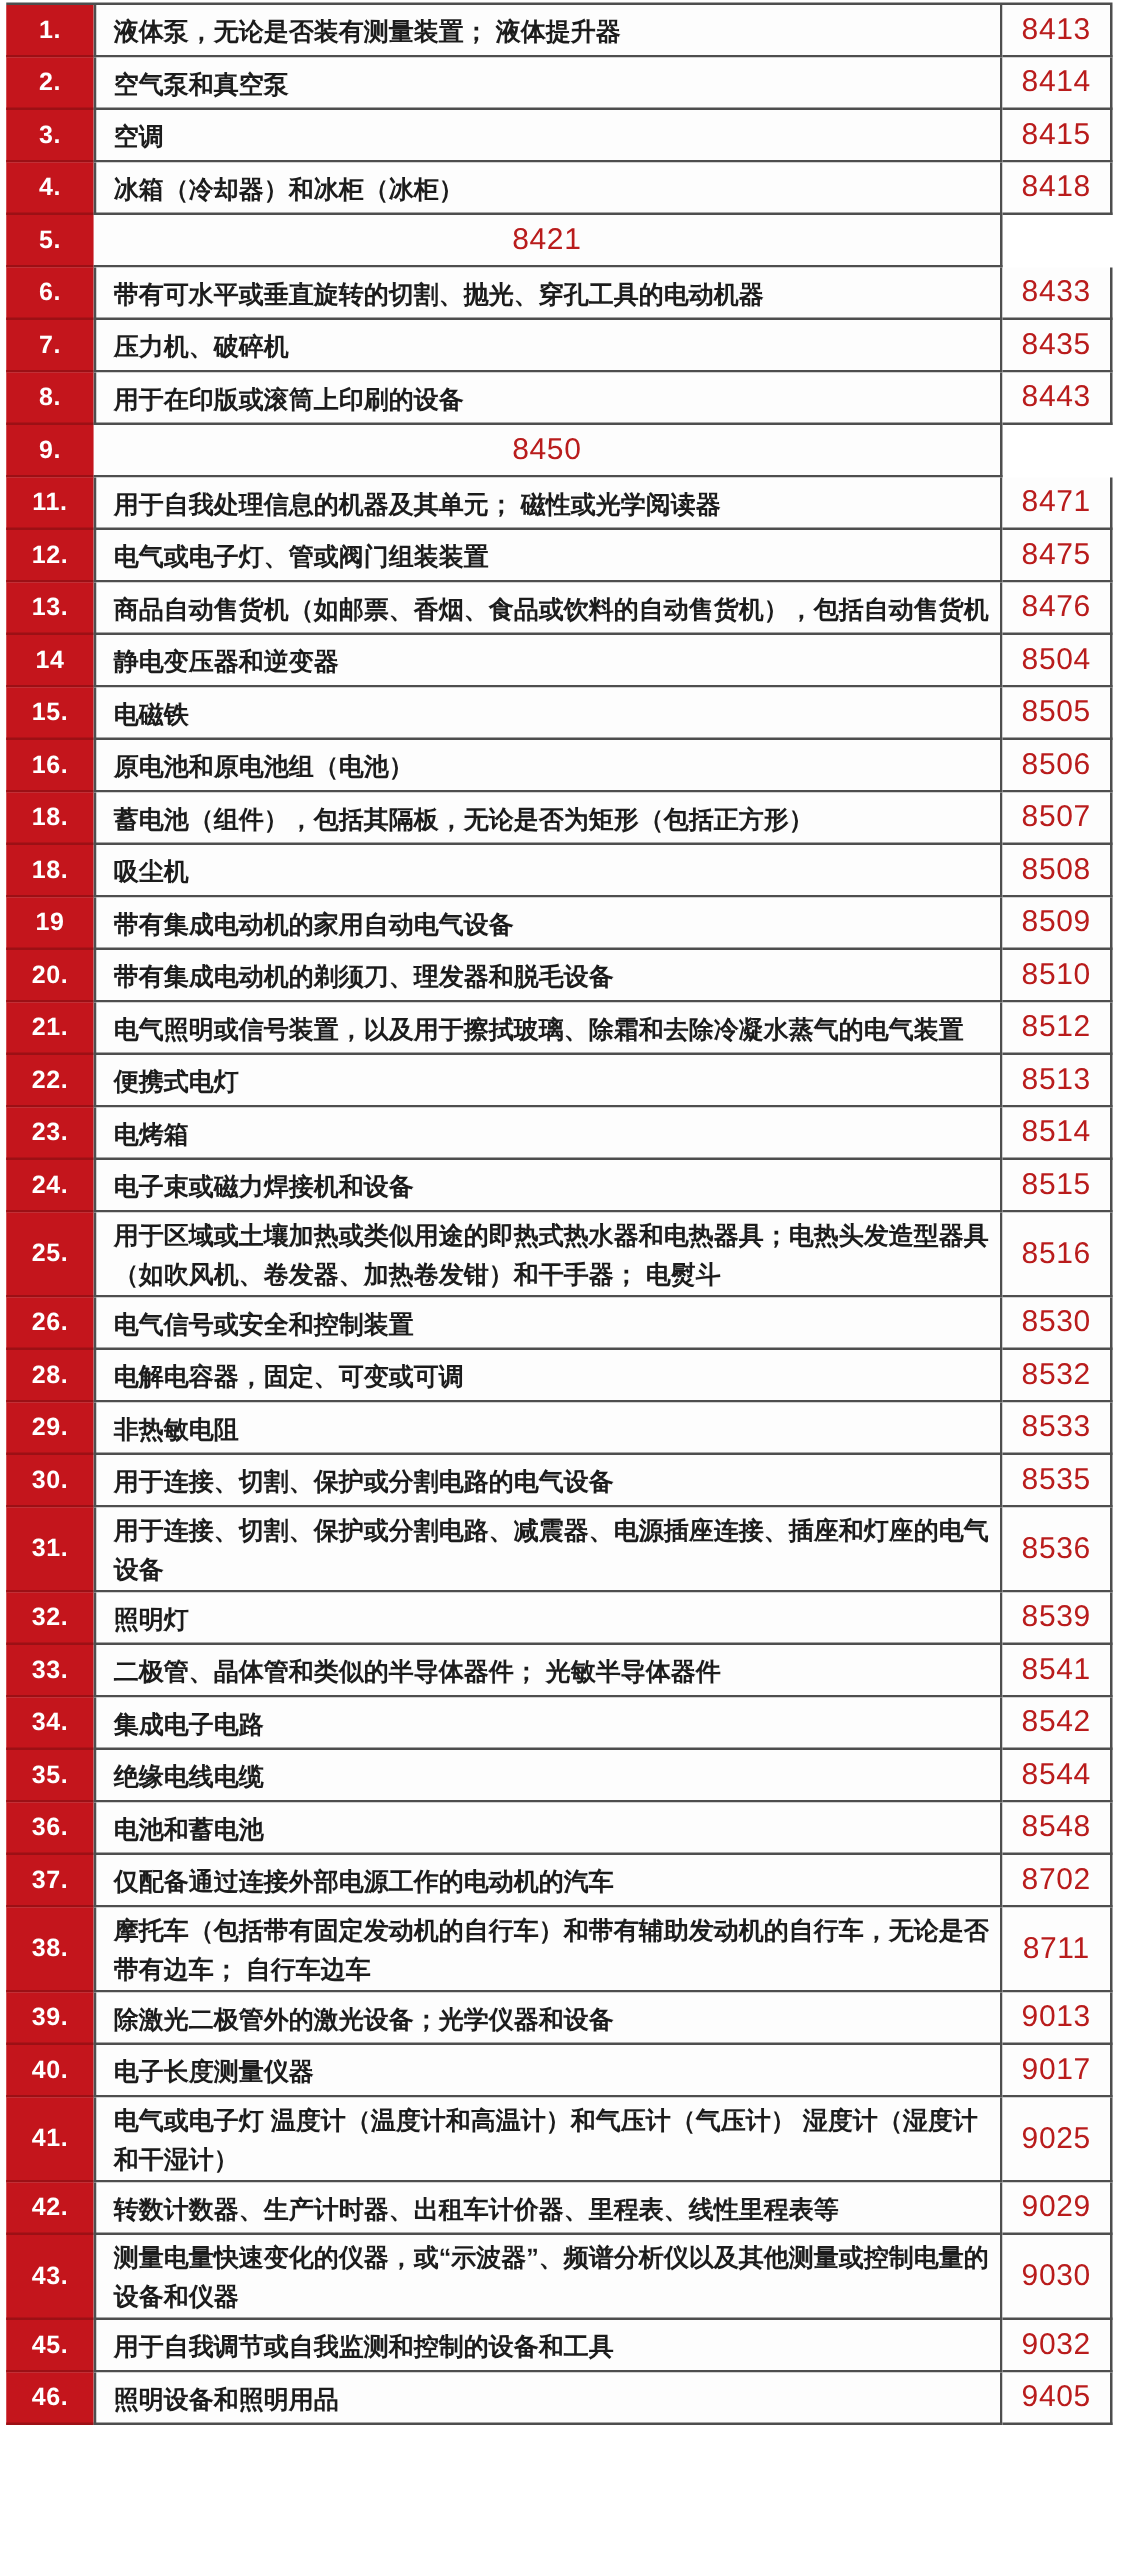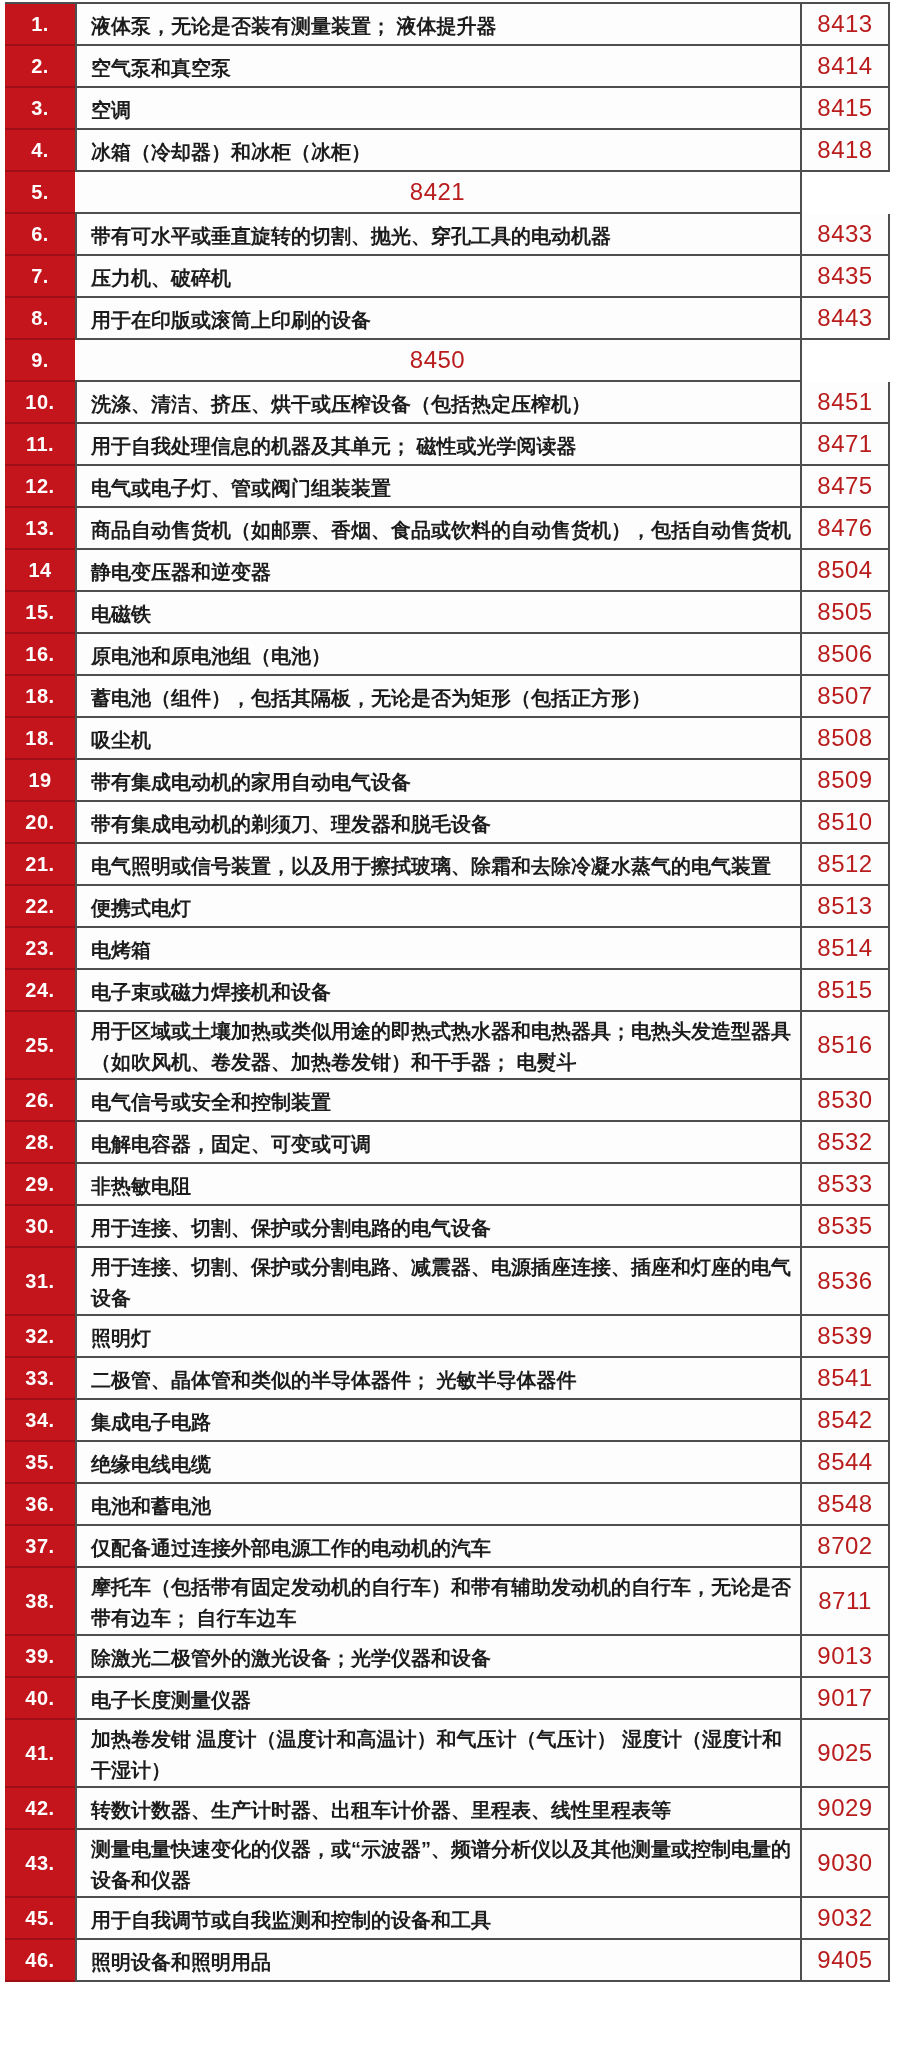--- a/index.html
+++ b/index.html
@@ -113,25 +113,20 @@
     <div class="cell-num">8.</div>
     <div class="cell-desc">用于在印版或滚筒上印刷的设备</div>
     <div class="cell-code">8443</div>
   </div>
 
   <div class="row">
     <div class="cell-num">9.</div>
     <div class="cell-code">8450</div>
   </div>
 
-  <div class="row">
-    <div class="cell-num">10.</div>
-    <div class="cell-desc">洗涤、清洁、挤压、烘干或压榨设备（包括热定压榨机）</div>
-    <div class="cell-code">8451</div>
-  </div>
 
   <div class="row">
     <div class="cell-num">11.</div>
     <div class="cell-desc">用于自我处理信息的机器及其单元； 磁性或光学阅读器</div>
     <div class="cell-code">8471</div>
   </div>
 
   <div class="row">
     <div class="cell-num">12.</div>
     <div class="cell-desc">电气或电子灯、管或阀门组装装置</div>
@@ -296,21 +291,21 @@
   </div>
 
   <div class="row">
     <div class="cell-num">40.</div>
     <div class="cell-desc">电子长度测量仪器</div>
     <div class="cell-code">9017</div>
   </div>
 
   <div class="row">
     <div class="cell-num">41.</div>
-    <div class="cell-desc">加热卷发钳 温度计（温度计和高温计）和气压计（气压计） 湿度计（湿度计和干湿计）</div>
+    <div class="cell-desc">电气或电子灯 温度计（温度计和高温计）和气压计（气压计） 湿度计（湿度计和干湿计）</div>
     <div class="cell-code">9025</div>
   </div>
 
   <div class="row">
     <div class="cell-num">42.</div>
     <div class="cell-desc">转数计数器、生产计时器、出租车计价器、里程表、线性里程表等</div>
     <div class="cell-code">9029</div>
   </div>
 
   <div class="row">

